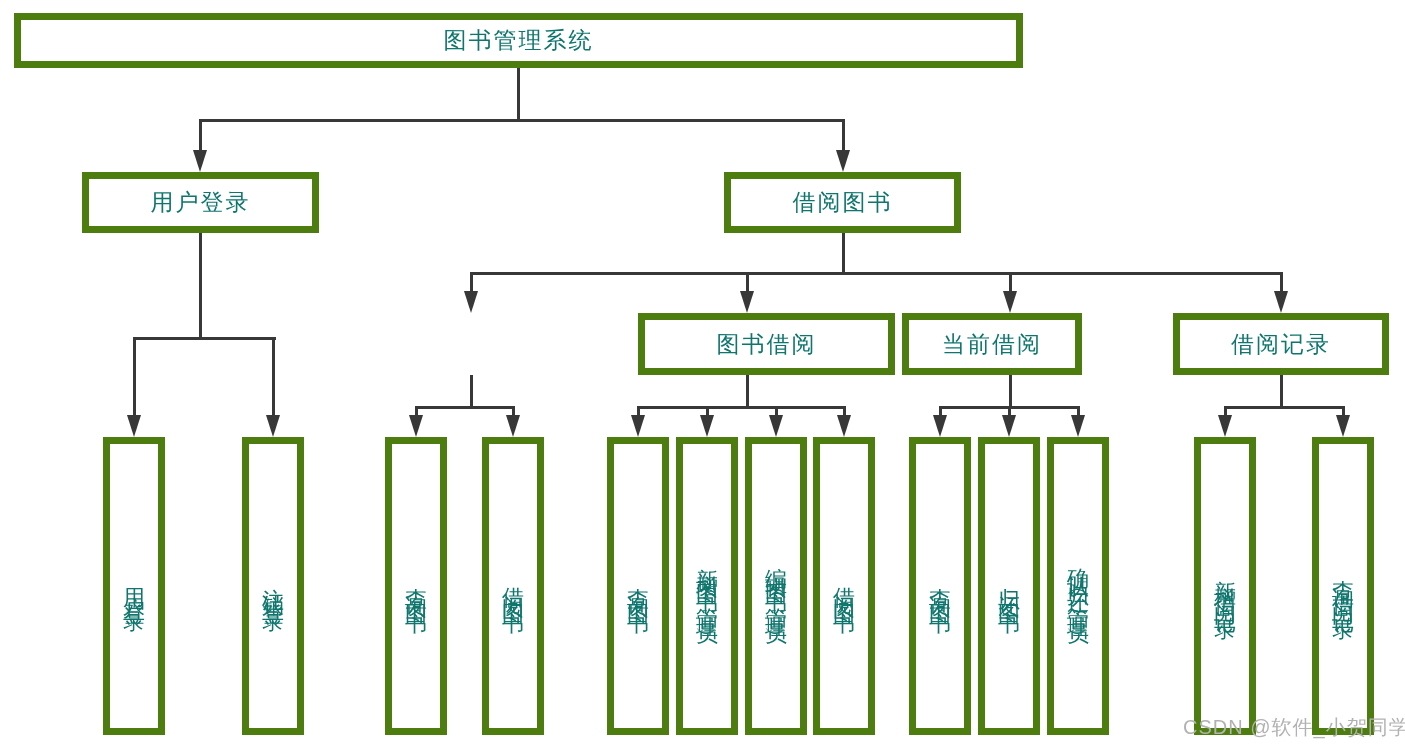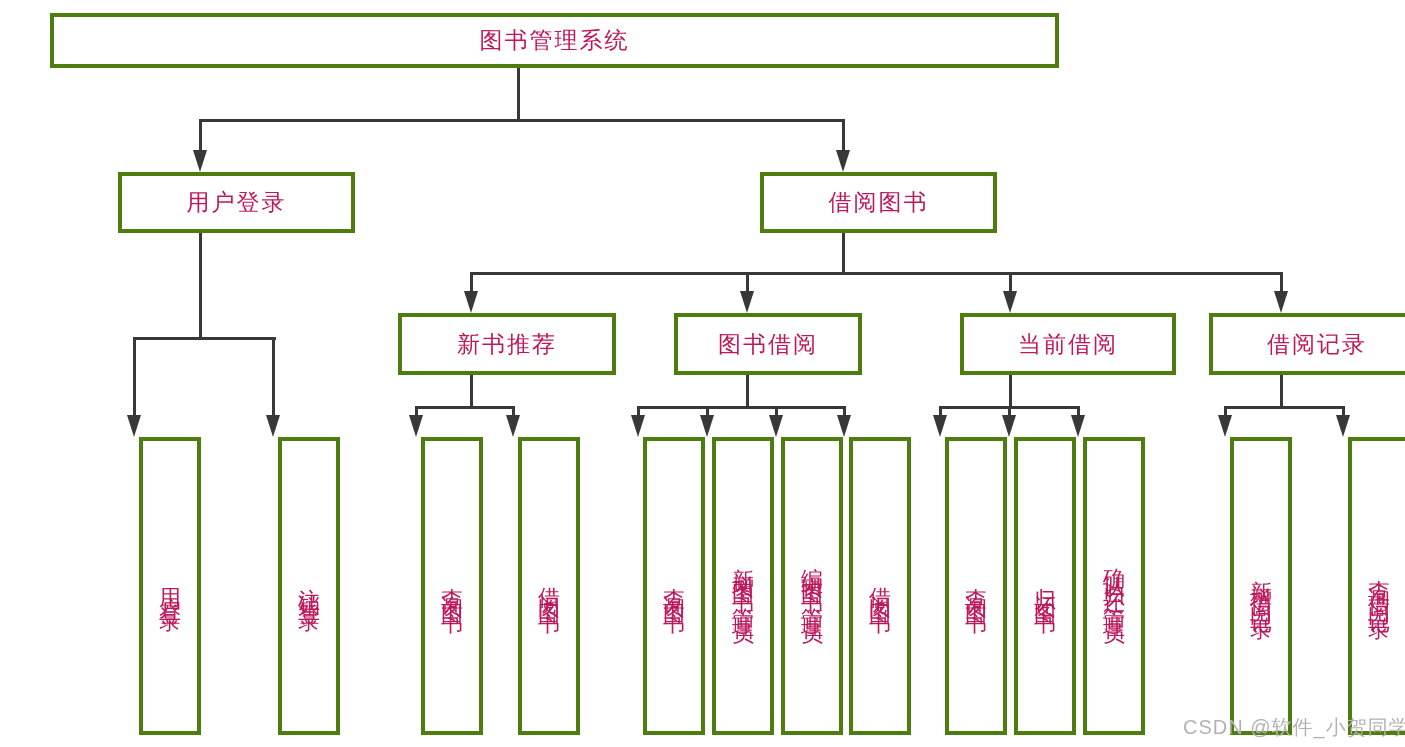--- a/index.html
+++ b/index.html
@@ -1,22 +1,22 @@
 <!DOCTYPE html>
 <html><head>
 <meta charset="utf-8">
 <style>
   html,body{margin:0;padding:0;background:#fff;}
   .stage{
     position:relative;width:1405px;height:747px;background:#ffffff;
     font-family:"Liberation Sans","DejaVu Sans",sans-serif;overflow:hidden;
   }
   .box{
-    position:absolute;box-sizing:border-box;border:4px solid #4d7c0f;background:#ffffff;
-    display:flex;align-items:center;justify-content:center;color:#be185d;z-index:2;margin-left:36px;
+    position:absolute;box-sizing:border-box;border:7px solid #4d7c0f;background:#ffffff;
+    display:flex;align-items:center;justify-content:center;color:#0f766e;z-index:2;
   }
   .hbox{font-size:23px;letter-spacing:2px;font-weight:400;}
   .vbox{
     top:437px;width:62px;height:298px;
     writing-mode:vertical-rl;text-orientation:mixed;
     font-size:22px;letter-spacing:8px;line-height:1;font-weight:400;
   }
   .line{position:absolute;background:#383838;z-index:1;}
   .arrow{
     position:absolute;width:0;height:0;z-index:1;
@@ -31,23 +31,22 @@
 </head>
 <body>
 
 <div class="stage">
 
   <div class="box hbox" style="left:14px;top:13px;width:1009px;height:55px">图书管理系统</div>
 
   <div class="box hbox" style="left:82px;top:172px;width:237px;height:61px">用户登录</div>
   <div class="box hbox" style="left:724px;top:172px;width:237px;height:61px">借阅图书</div>
 
-  <div class="box hbox" style="left:362px;top:313px;width:218px;height:62px">新书推荐</div>
-  <div class="box hbox" style="left:638px;top:313px;width:188px;height:62px">图书借阅</div>
-  <div class="box hbox" style="left:924px;top:313px;width:216px;height:62px">当前借阅</div>
+  <div class="box hbox" style="left:638px;top:313px;width:257px;height:62px">图书借阅</div>
+  <div class="box hbox" style="left:902px;top:313px;width:180px;height:62px">当前借阅</div>
   <div class="box hbox" style="left:1173px;top:313px;width:216px;height:62px">借阅记录</div>
 
   <div class="box vbox" style="left:103px">用户登录</div>
   <div class="box vbox" style="left:242px">注销登录</div>
   <div class="box vbox" style="left:385px">查询图书</div>
   <div class="box vbox" style="left:482px">借阅图书</div>
   <div class="box vbox" style="left:607px">查询图书</div>
   <div class="box vbox" style="left:676px">新增图书（管理员）</div>
   <div class="box vbox" style="left:745px">编辑图书（管理员）</div>
   <div class="box vbox" style="left:813px">借阅图书</div>

